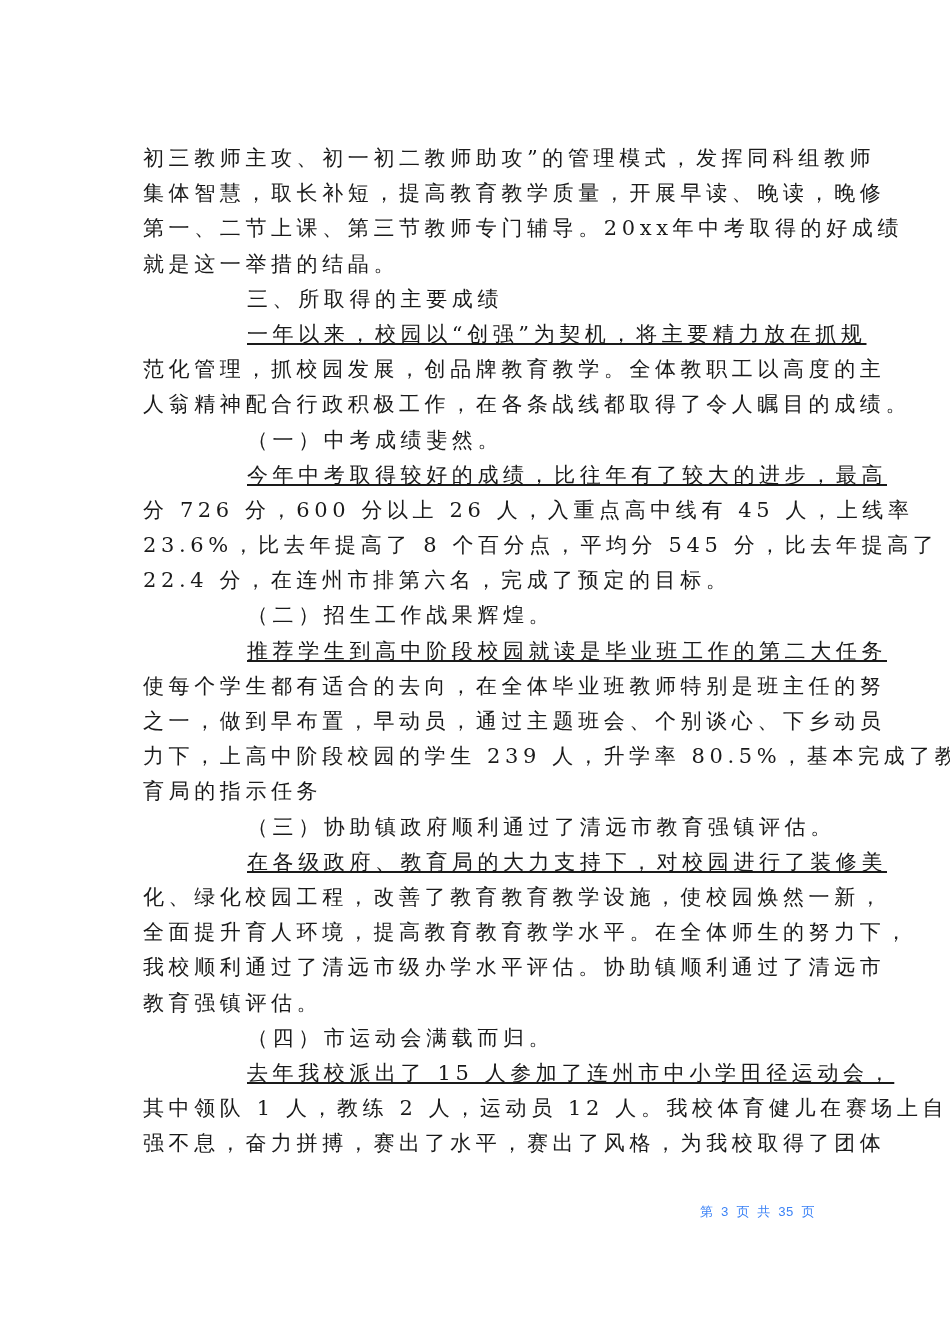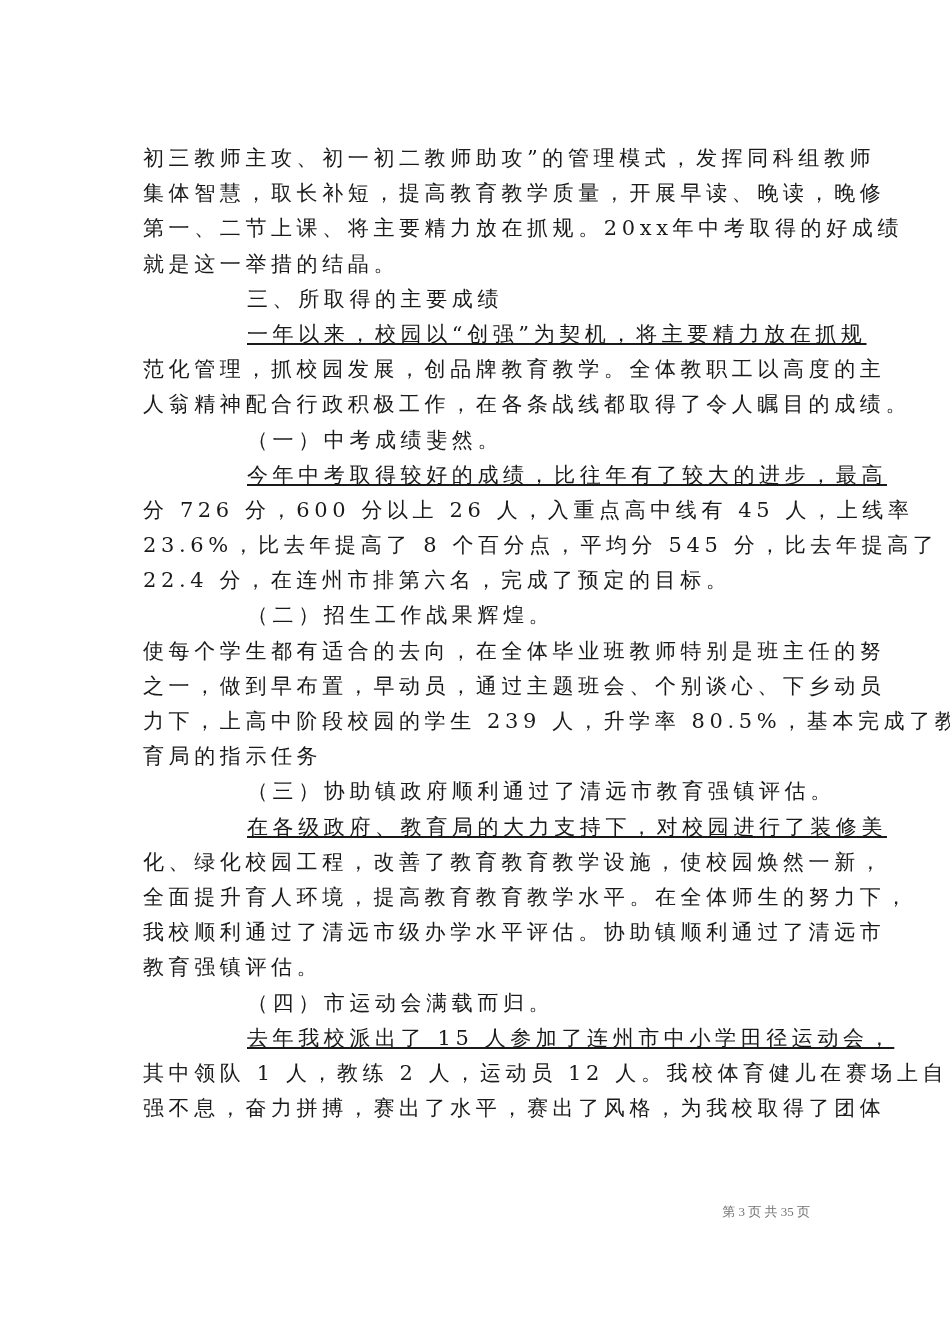--- a/index.html
+++ b/index.html
@@ -38,44 +38,45 @@
   .indent { padding-left: 104px; text-decoration: underline; }
   .indent-h { padding-left: 104px; }
   .indent-sub { padding-left: 104px; }
   .footer {
     position: absolute;
     left: 700px;
     top: 1203px;
     width: 110px;
     text-align: right;
     font-size: 13px;
-    color: #737373;
-    font-family: Liberation Serif, serif;
+    color: #3b82f6;
+    font-family: Liberation Mono, monospace;
     white-space: nowrap;
   }
 </style>
 </head>
 <body>
 
 <div class="page">
   <div class="body-text">
     <div class="line">初三教师主攻、初一初二教师助攻”的管理模式，发挥同科组教师</div>
     <div class="line">集体智慧，取长补短，提高教育教学质量，开展早读、晚读，晚修</div>
-    <div class="line">第一、二节上课、将主要精力放在抓规。20xx年中考取得的好成绩</div>
+    <div class="line">第一、二节上课、第三节教师专门辅导。20xx年中考取得的好成绩</div>
     <div class="line">就是这一举措的结晶。</div>
     <div class="line indent-h">三、所取得的主要成绩</div>
     <div class="line indent">一年以来，校园以“创强”为契机，将主要精力放在抓规</div>
     <div class="line">范化管理，抓校园发展，创品牌教育教学。全体教职工以高度的主</div>
     <div class="line">人翁精神配合行政积极工作，在各条战线都取得了令人瞩目的成绩。</div>
     <div class="line indent-sub">（一）中考成绩斐然。</div>
     <div class="line indent">今年中考取得较好的成绩，比往年有了较大的进步，最高</div>
     <div class="line">分 726 分，600 分以上 26 人，入重点高中线有 45 人，上线率</div>
     <div class="line">23.6%，比去年提高了 8 个百分点，平均分 545 分，比去年提高了</div>
     <div class="line">22.4 分，在连州市排第六名，完成了预定的目标。</div>
     <div class="line indent-sub">（二）招生工作战果辉煌。</div>
+    <div class="line indent">推荐学生到高中阶段校园就读是毕业班工作的第二大任务</div>
     <div class="line">使每个学生都有适合的去向，在全体毕业班教师特别是班主任的努</div>
     <div class="line">之一，做到早布置，早动员，通过主题班会、个别谈心、下乡动员</div>
     <div class="line">力下，上高中阶段校园的学生 239 人，升学率 80.5%，基本完成了教</div>
     <div class="line">育局的指示任务</div>
     <div class="line indent-sub">（三）协助镇政府顺利通过了清远市教育强镇评估。</div>
     <div class="line indent">在各级政府、教育局的大力支持下，对校园进行了装修美</div>
     <div class="line">化、绿化校园工程，改善了教育教育教学设施，使校园焕然一新，</div>
     <div class="line">全面提升育人环境，提高教育教育教学水平。在全体师生的努力下，</div>
     <div class="line">我校顺利通过了清远市级办学水平评估。协助镇顺利通过了清远市</div>
     <div class="line">教育强镇评估。</div>

